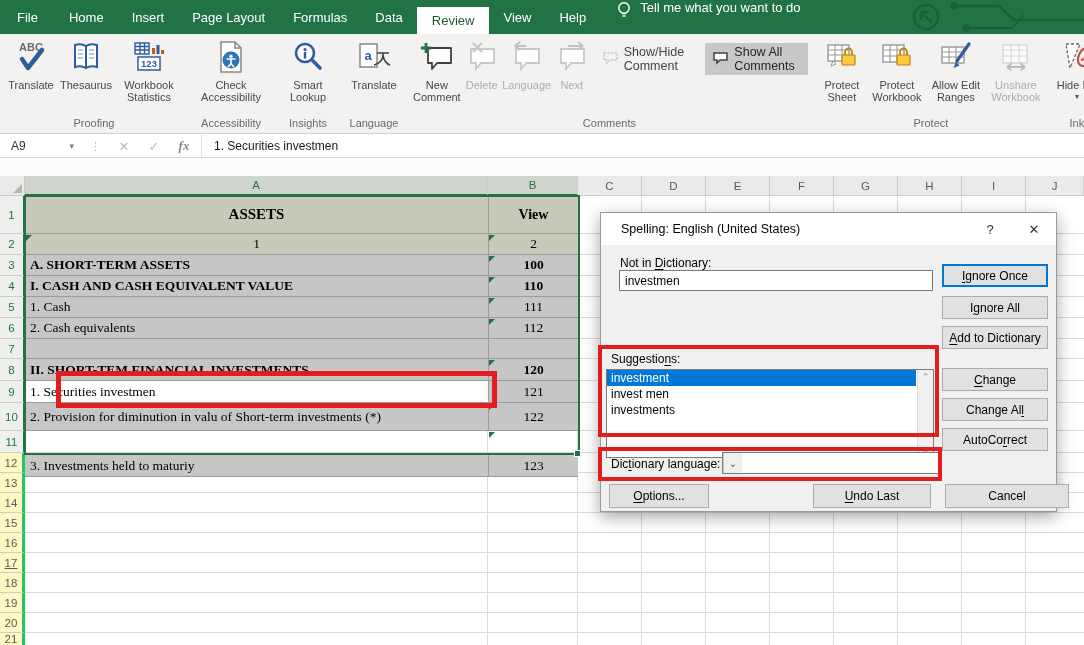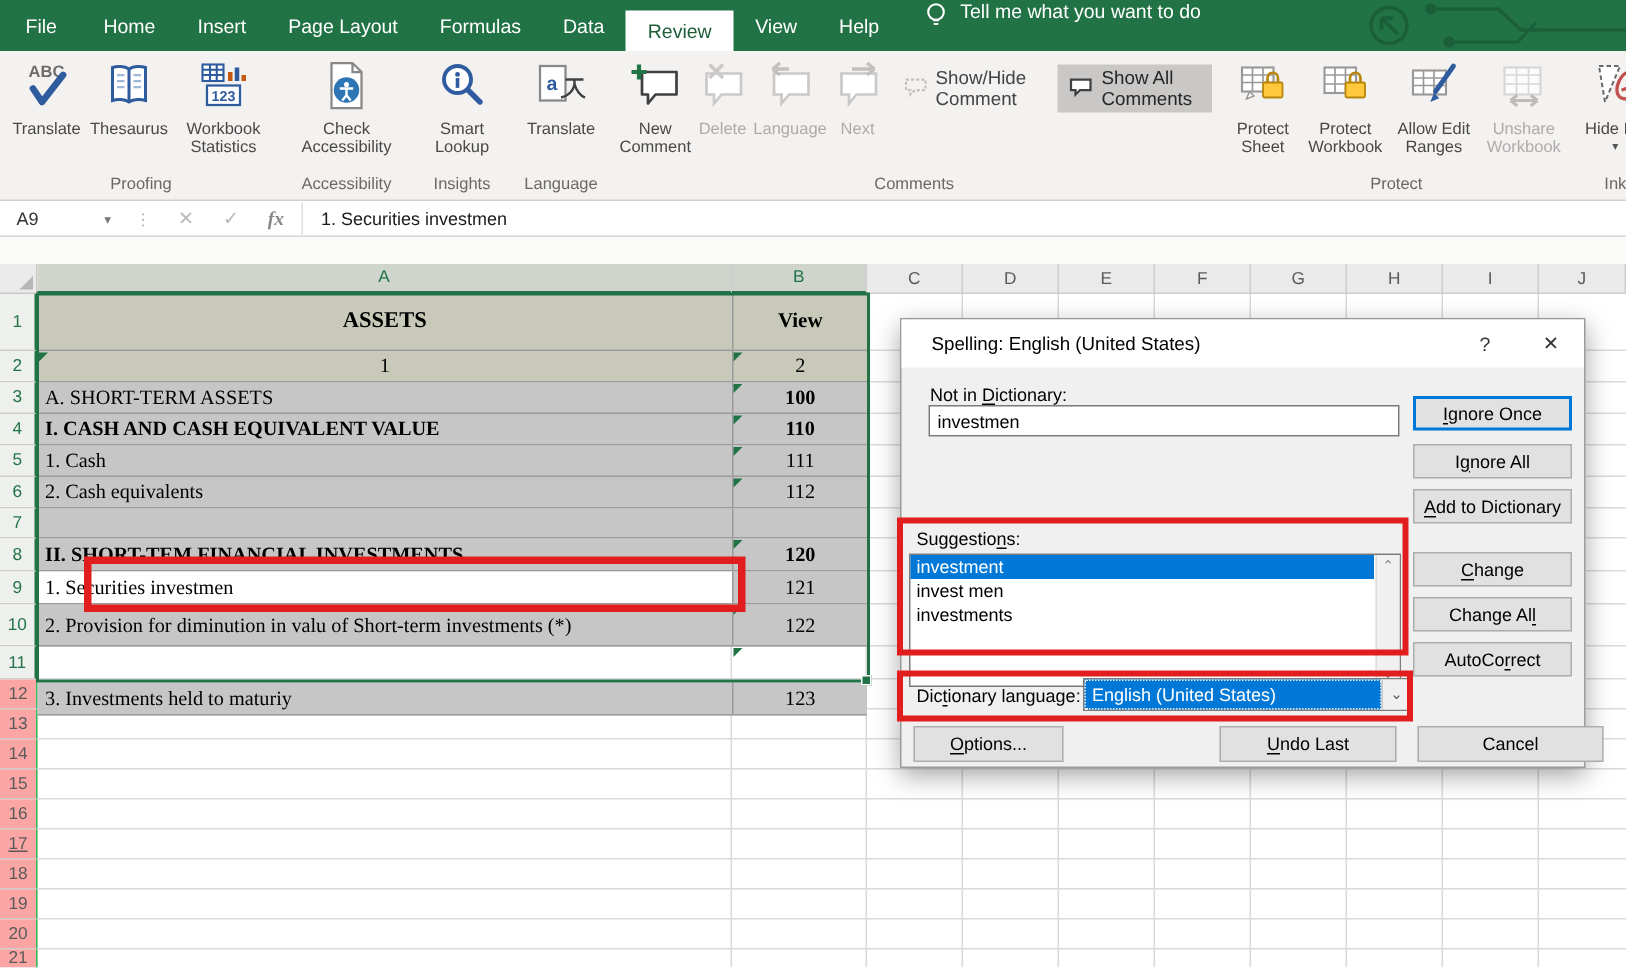--- a/index.html
+++ b/index.html
@@ -48,21 +48,21 @@
   .fcontent{padding-left:10px;color:#1a1a1a;}
   .strip{position:absolute;top:158px;left:0;width:100%;height:18px;background:#fbfbfa;z-index:17;}
 
   
   #sheet{position:absolute;inset:0;z-index:1;}
   .sheetbg{position:absolute;left:25px;top:196px;right:0;bottom:0;background:#fff;}
   .corner{position:absolute;left:0;top:176px;width:25px;height:20px;background:#eaeaea;border-right:1px solid #cbc9c7;border-bottom:1px solid #cbc9c7;}
   .corner .tri{position:absolute;right:2px;bottom:2px;width:0;height:0;border-left:9px solid transparent;border-bottom:9px solid #b8b6b4;}
   .colhead{position:absolute;top:176px;height:20px;display:flex;align-items:center;justify-content:center;font-size:11.5px;background:#eaeaea;color:#5a5a5a;border-right:1px solid #cfcdcb;border-bottom:1px solid #cfcdcb;}
   .colhead.sel{background:#cfd5cd;color:var(--excel-green);border-bottom:2px solid var(--excel-green);}
-  .rowhead{position:absolute;left:0;width:25px;display:flex;align-items:center;justify-content:center;font-size:11.5px;background:#fca5a5;color:#5a5a5a;border-right:1px solid #22c55e;border-bottom:1px solid #cfcdcb;}
+  .rowhead{position:absolute;left:0;width:25px;display:flex;align-items:center;justify-content:center;font-size:11.5px;background:#fef9c3;color:#5a5a5a;border-right:3px solid #22c55e;border-bottom:1px solid #cfcdcb;}
   .rowhead.sel{background:#edf0ed;color:var(--excel-green);border-right:2px solid var(--excel-green);}
   .hline{position:absolute;left:25px;right:0;height:1px;background:#dadada;}
   .vline{position:absolute;top:196px;bottom:0;width:1px;background:#dadada;}
   .trow{position:absolute;left:25px;width:553px;border-bottom:1px solid #9b9b9b;display:flex;font-family:"Liberation Serif","DejaVu Serif",serif;color:#000;}
   .trow .ca{width:463px;display:flex;align-items:center;padding-left:5px;font-size:13.5px;white-space:nowrap;overflow:hidden;}
   .trow .cb{flex:1;display:flex;align-items:center;justify-content:center;font-size:13.5px;border-left:1px solid #9b9b9b;}
   .tri-flag{position:absolute;width:0;height:0;border-top:6px solid var(--excel-green);border-right:6px solid transparent;}
   .selborder{position:absolute;left:24px;top:195px;width:556px;height:260px;border:2px solid var(--excel-green);pointer-events:none;}
   .fillhandle{position:absolute;left:574px;top:450px;width:7px;height:7px;background:var(--excel-green);border:1px solid #fff;}
 
@@ -395,21 +395,21 @@
       <div class="vline" style="left: 1025px;"></div>
       <div class="trow" style="top: 196px; height: 38px; background: var(--fill-head);">
         <div class="ca" style="font-weight: bold; justify-content: center; padding-left: 0px; font-size: 15px;">ASSETS</div>
         <div class="cb" style="font-weight: bold; font-size: 14px;">View</div>
       </div>
       <div class="trow" style="top: 234px; height: 21px; background: var(--fill-head);">
         <div class="ca" style="justify-content: center; padding-left: 0px;">1</div>
         <div class="cb">2</div>
       </div>
       <div class="trow" style="top: 255px; height: 21px; background: var(--fill-body);">
-        <div class="ca" style="font-weight: normal;">A. SHORT-TERM ASSETS</div>
+        <div class="ca" style="font-weight: bold;">A. SHORT-TERM ASSETS</div>
         <div class="cb" style="font-weight: bold;">100</div>
       </div>
       <div class="trow" style="top: 276px; height: 21px; background: var(--fill-body);">
         <div class="ca" style="font-weight: bold;">I. CASH AND CASH EQUIVALENT VALUE</div>
         <div class="cb" style="font-weight: bold;">110</div>
       </div>
       <div class="trow" style="top: 297px; height: 21px; background: var(--fill-body);">
         <div class="ca">1. Cash</div>
         <div class="cb">111</div>
       </div>
@@ -477,21 +477,20 @@
       <div class="litem">invest men</div>
       <div class="litem">investments</div>
       <div class="lscroll">
         <span>⌃</span>
         <span>⌄</span>
       </div>
     </div>
 
     <div class="dlabel" style="left:10px;top:244px;">Dic<u>t</u>ionary language:</div>
     <div class="ddrop">
-      <span class="dval">English (United States)</span>
       <span class="dchev">⌄</span>
     </div>
 
     <div class="bbtn" style="left:8px;width:100px;"><u>O</u>ptions...</div>
     <div class="bbtn" style="left:212px;width:118px;"><u>U</u>ndo Last</div>
     <div class="bbtn" style="left:344px;width:124px;">Cancel</div>
   </div>
 
   <div class="redbox thin" style="left:598px;top:345px;width:341px;height:92px;z-index:60;"></div>
   <div class="redbox thin" style="left:598px;top:447px;width:344px;height:34px;z-index:60;"></div>

